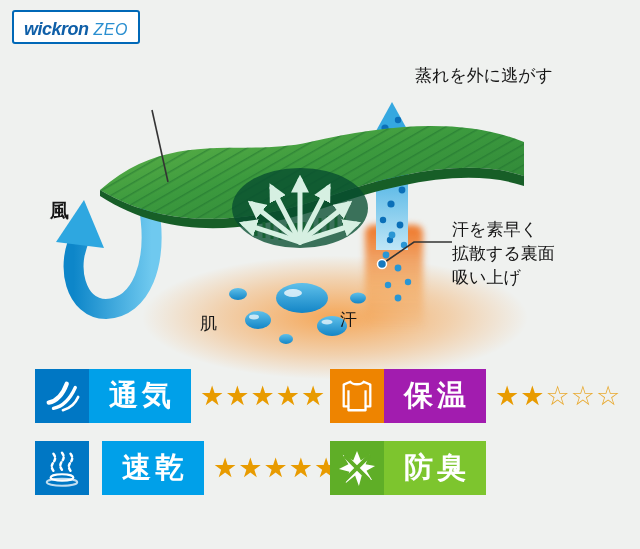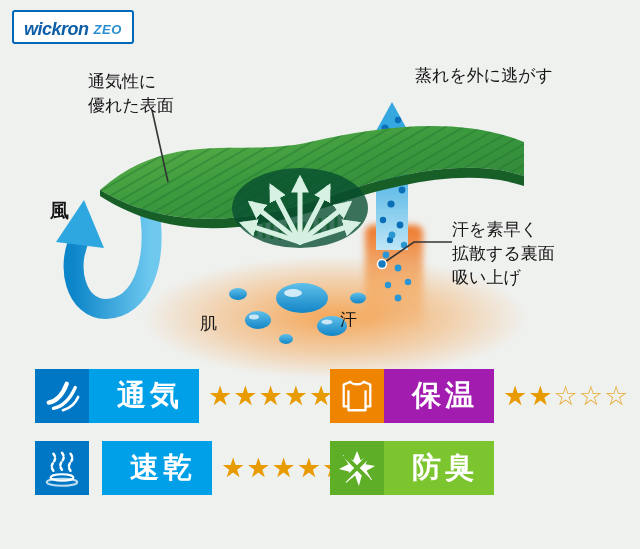--- a/index.html
+++ b/index.html
@@ -17,21 +17,21 @@
     display:flex;align-items:center;gap:5px;
     background:#ffffff;
     border:2px solid #0068b7;
     border-radius:3px;
     padding:7px 10px 2px 10px;
   }
   .logo .brand{
     font-style:italic;font-weight:bold;font-size:18px;color:#0f5fa8;letter-spacing:-0.5px;
   }
   .logo .model{
-    font-style:italic;font-weight:bold;font-size:13px;color:#2a8fd0;letter-spacing:0.5px;
+    font-style:italic;font-weight:normal;font-size:16px;color:#2a8fd0;letter-spacing:0.5px;
   }
   
   .diagram{position:absolute;left:0;top:30px;width:640px;height:360px;}
   .glow-bottom{
     position:absolute;left:140px;top:225px;width:390px;height:125px;
     background:radial-gradient(ellipse at center, rgba(246,148,50,0.8) 0%, rgba(246,148,50,0.35) 42%, rgba(246,148,50,0) 70%);
   }
   .glow-column{
     position:absolute;left:365px;top:195px;width:58px;height:105px;
     background:linear-gradient(180deg, rgba(238,106,20,0.9) 0%, rgba(244,150,60,0.55) 55%, rgba(246,180,100,0) 100%);
@@ -52,21 +52,21 @@
   
   .badge{
     position:absolute;display:flex;align-items:center;height:54px;
   }
   .badge .icon-box{
     width:54px;height:54px;display:flex;align-items:center;justify-content:center;
     flex:0 0 54px;
   }
   .badge .label-box{
     height:54px;min-width:98px;display:flex;align-items:center;justify-content:center;
-    color:#fff;font-weight:bold;font-size:29px;letter-spacing:4px;padding-left:12px;
+    color:#fff;font-weight:bold;font-size:29px;letter-spacing:4px;padding-left:4px;
   }
   .badge .stars{
     display:flex;margin-left:9px;font-size:27px;line-height:1;
   }
   .badge .star{margin-right:1px;}
   .b0{left:35px;top:369px;}
   .b1{left:330px;top:369px;}
   .b2{left:35px;top:441px;}
   .b3{left:330px;top:441px;}
 </style>
@@ -194,24 +194,20 @@
         <ellipse cx="286" cy="309" rx="7" ry="5" fill="url(#dropGrad)"></ellipse>
       </g>
 
       <g>
         <line x1="152" y1="80" x2="168" y2="152" stroke="#333" stroke-width="1.6"></line>
         <polyline points="452,212 414,212 385,232" fill="none" stroke="#333" stroke-width="1.6"></polyline>
         <circle cx="382" cy="234" r="4.5" fill="#1779be" stroke="#fff" stroke-width="1.5"></circle>
       </g>
     </svg>
 
-    <div class="lbl lbl-surface">
-      <div>通気性に</div>
-      <div>優れた表面</div>
-    </div>
     <div class="lbl lbl-moisture">蒸れを外に逃がす</div>
     <div class="lbl lbl-wind">風</div>
     <div class="lbl lbl-absorb">
       <div>汗を素早く</div>
       <div>拡散する裏面</div>
       <div>吸い上げ</div>
     </div>
     <div class="lbl lbl-skin">肌</div>
     <div class="lbl lbl-sweat">汗</div>
   </div>

